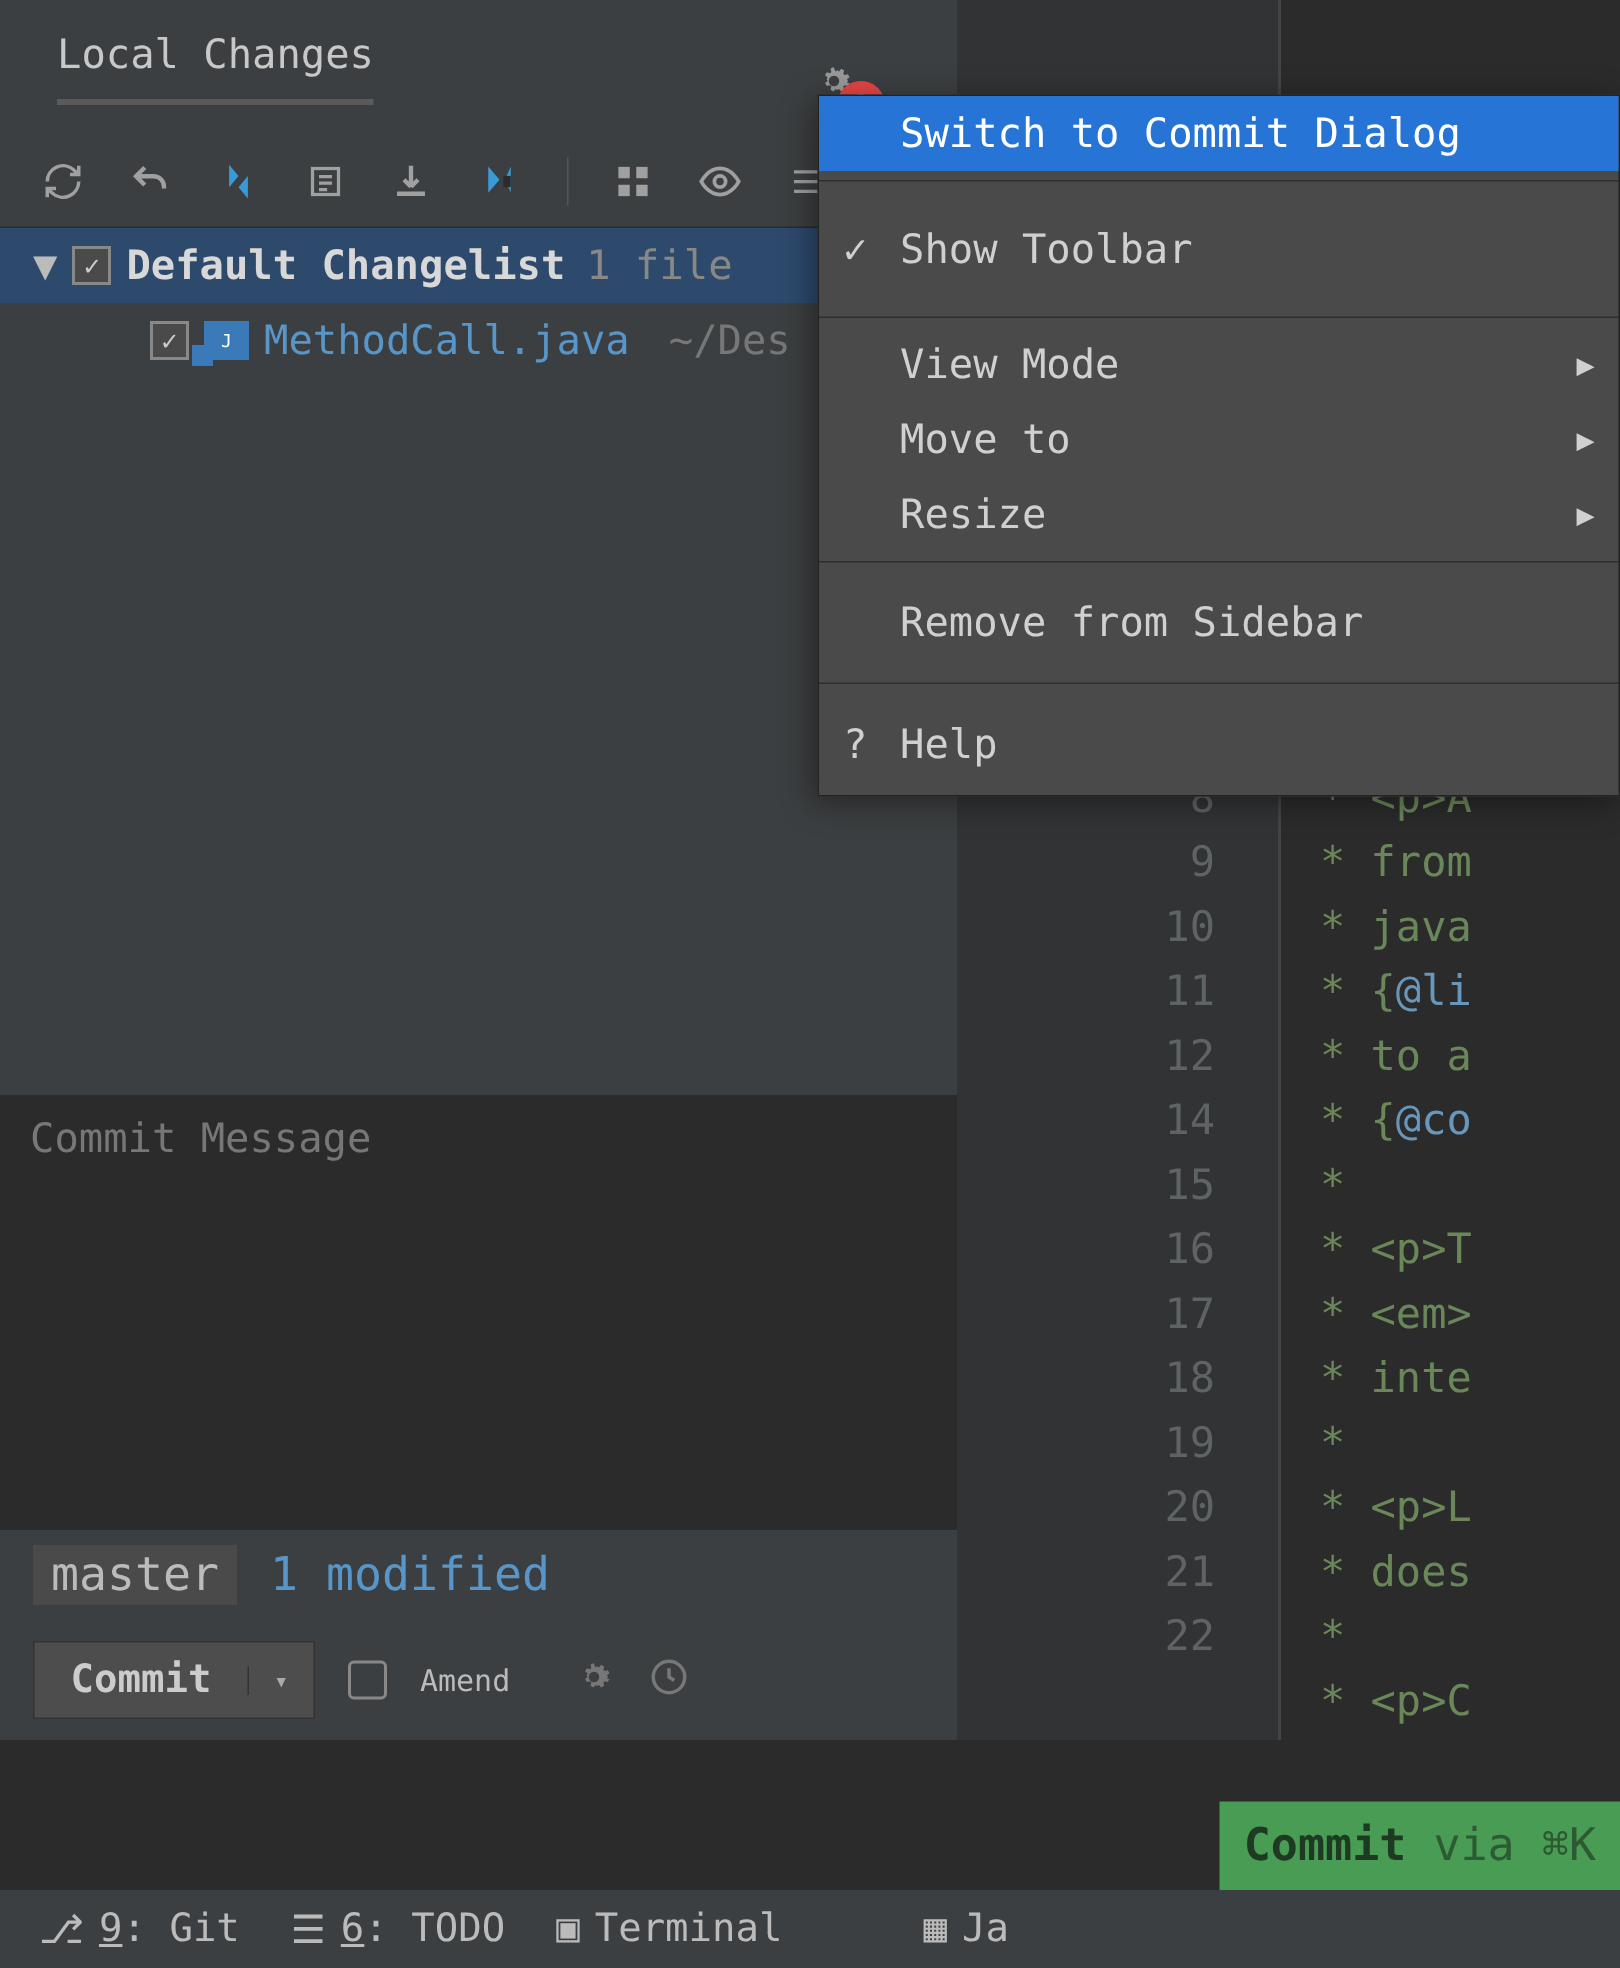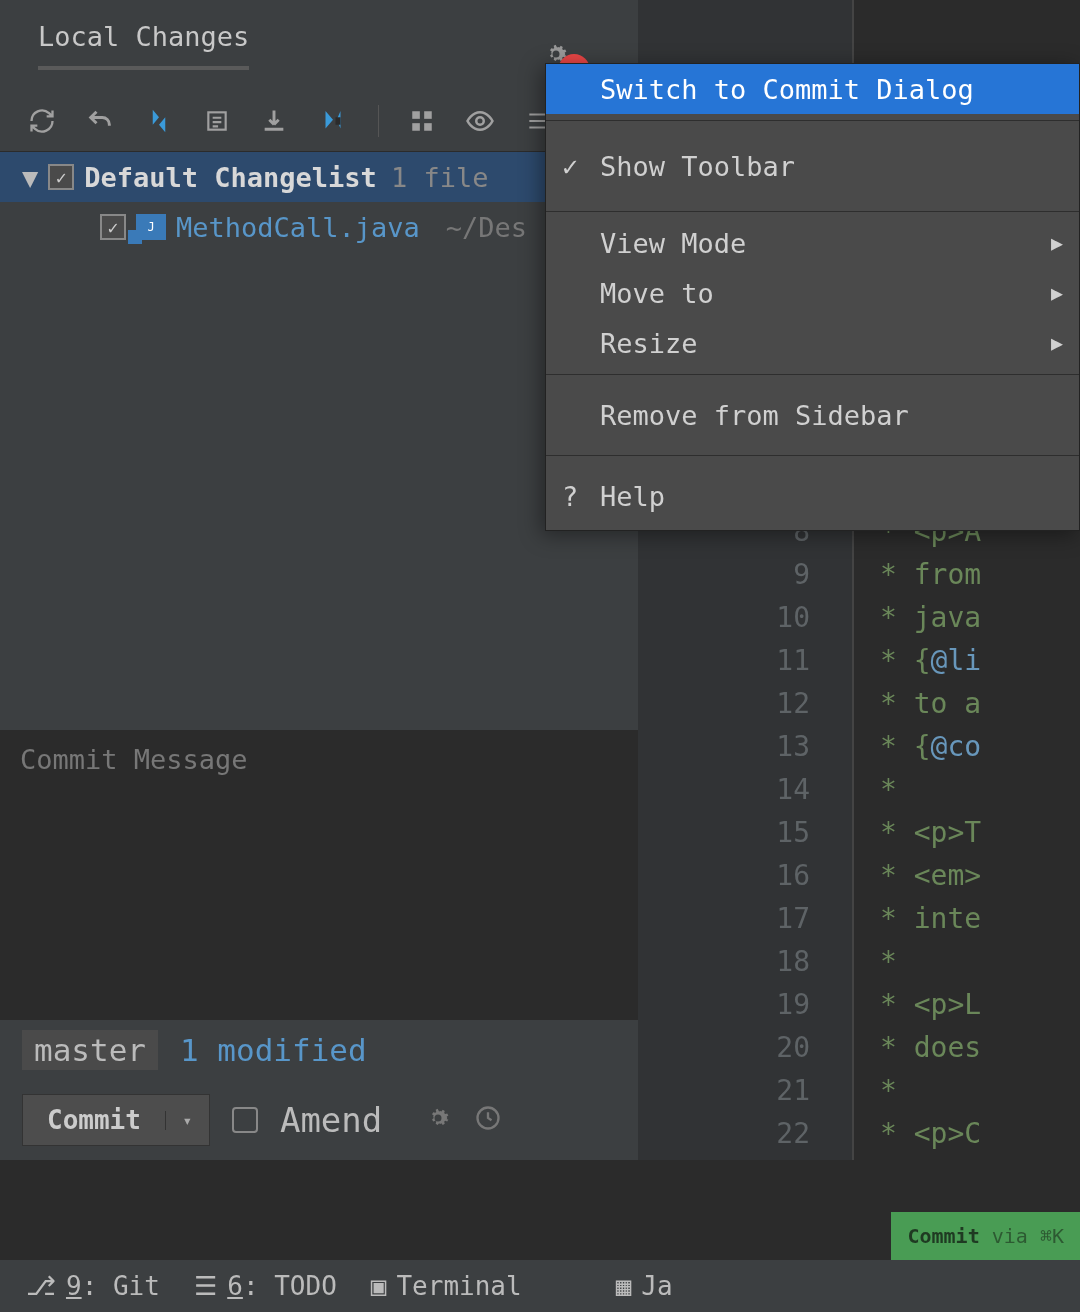--- a/index.html
+++ b/index.html
@@ -130,21 +130,21 @@
     .commit-btn {
       background: #4d4d4d;
       border: 1px solid #333;
       height: 52px;
       display: flex;
       align-items: center;
     }
     .commit-btn-main { padding: 0 24px; font-size: 26px; color: #ccc; font-weight: bold; }
     .commit-btn-drop { width: 44px; border-left: 1px solid #333; display:flex;align-items:center;justify-content:center;color:#aaa; }
     .amend-check { width: 26px; height: 26px; border: 2px solid #888; border-radius: 4px; }
-    .amend-label { font-size: 34px; color: #bbb; }
+    .amend-label { font-size: 20px; color: #bbb; }
     .gear-sm, .clock-sm { color: #777; }
     .editor {
       position: absolute;
       top: 0;
       left: 638px;
       right: 0;
       height: 1160px;
       background: #2b2b2b;
       display: flex;
     }
@@ -216,40 +216,39 @@
       color: #bbb;
     }
     .sb-item { display: flex; align-items: center; gap: 10px; }
     .sb-underline { text-decoration: underline; }
     .commit-via {
       position: absolute;
       bottom: 52px;
       right: 0;
       background: #499c54;
       color: #1f3a22;
-      font-size: 20px;
+      font-size: 30px;
       padding: 12px 16px 12px 16px;
       font-weight: bold;
     }
     .commit-via .dim { color: #2d5a32; font-weight: normal; }
   </style>
 </head>
 <body>
 
 <div class="code-top">* Expr</div>
 
 <div class="editor">
   <div class="gutter">
     <div>7</div>
     <div>8</div>
     <div>9</div>
     <div>10</div>
     <div>11</div>
     <div>12</div>
-    <div>13</div>
     <div>14</div>
     <div>15</div>
     <div>16</div>
     <div>17</div>
     <div>18</div>
     <div>19</div>
     <div>20</div>
     <div>21</div>
     <div>22</div>
   </div>

